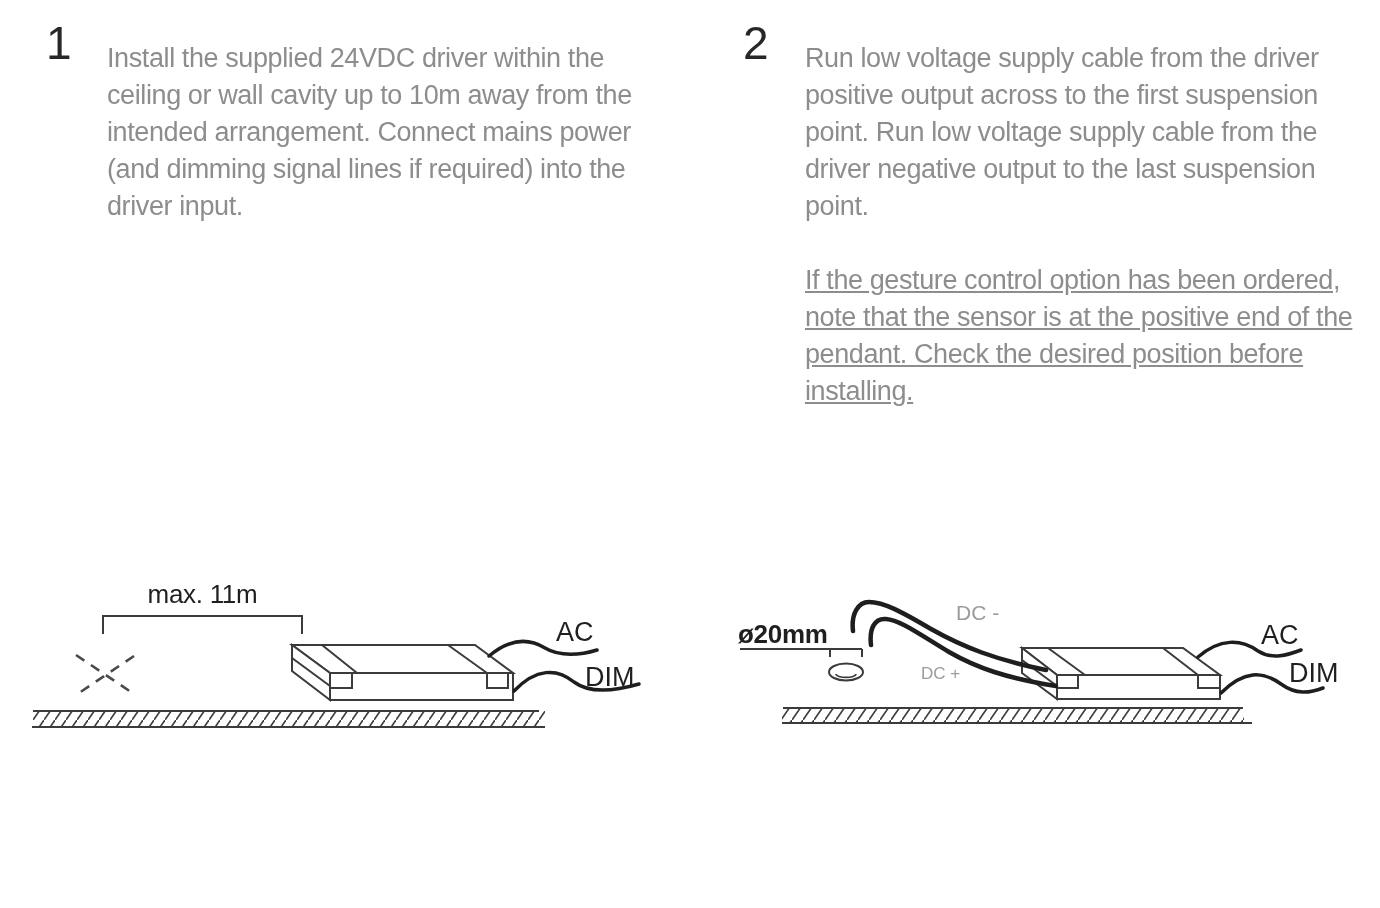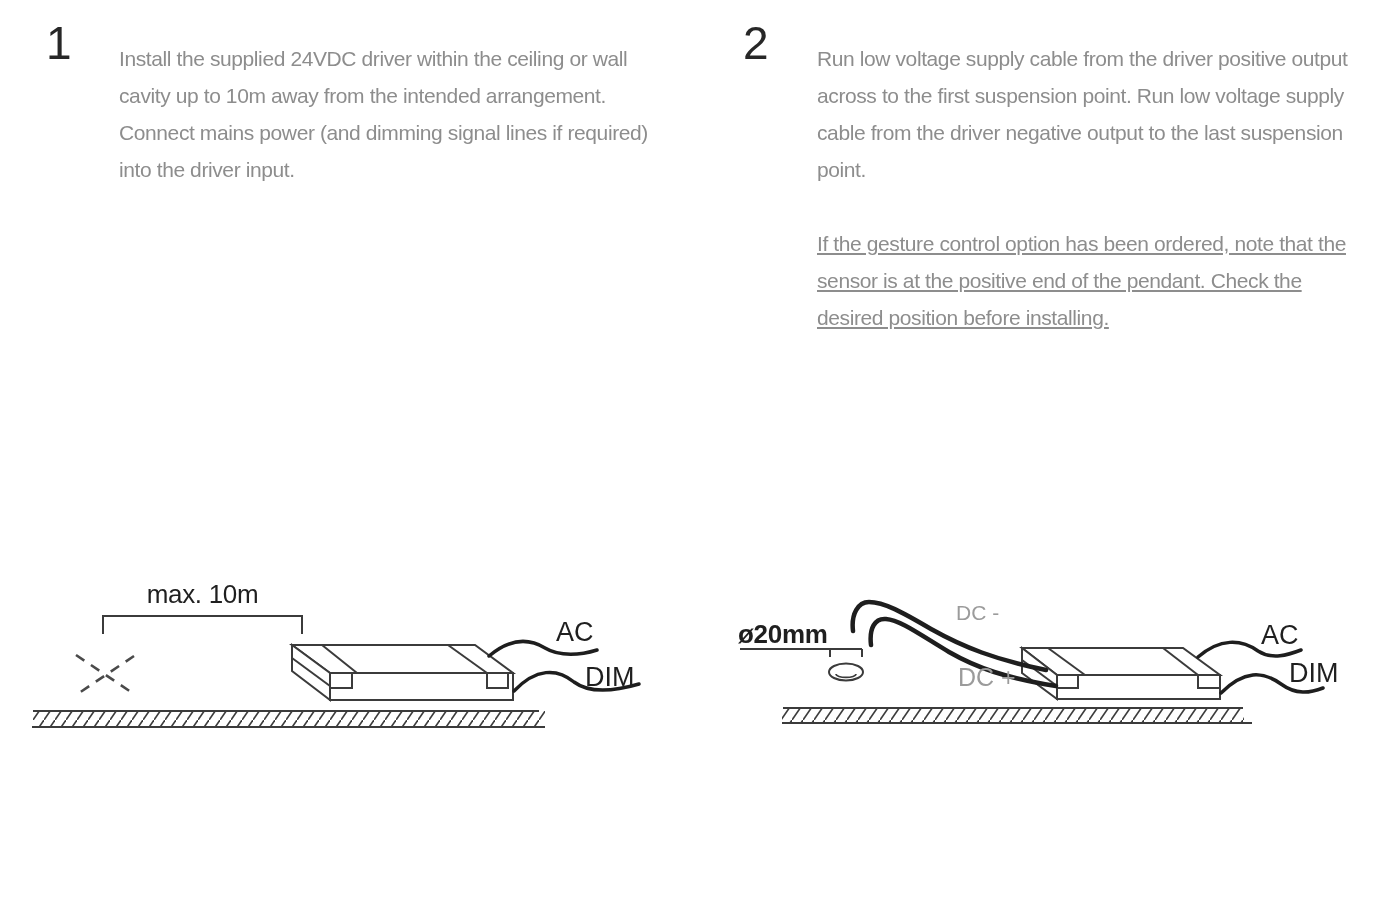--- a/index.html
+++ b/index.html
@@ -16,24 +16,23 @@
     position:absolute;
     font-size:46px;
     line-height:1;
     font-weight:500;
     color:#272727;
     letter-spacing:-1px;
   }
   .step-text{
     position:absolute;
     color:#8d8d8d;
-    font-size:21px;
+    font-size:27px;
     line-height:37px;
     letter-spacing:-0.4px;
-    margin-left:12px;
   }
   .step-text p{margin:0;}
   .step-text p + p{margin-top:37px;text-decoration:underline;}
   #step1-num{left:46px;top:20px;}
   #step1-text{left:107px;top:40px;width:545px;}
   #step2-num{left:743px;top:20px;}
   #step2-text{left:805px;top:40px;width:550px;}
 
   #artwork{position:absolute;left:0;top:0;width:1380px;height:908px;}
 
@@ -41,21 +40,21 @@
     position:absolute;
     white-space:nowrap;
     color:#1f1f1f;
     line-height:1;
   }
   #lbl-max10{left:103px;top:581px;width:199px;text-align:center;font-size:26px;font-weight:500;letter-spacing:-0.3px;}
   #lbl-ac-left{left:556px;top:619px;font-size:27px;font-weight:500;}
   #lbl-dim-left{left:585px;top:664px;font-size:27px;font-weight:500;}
   #lbl-hole{left:738px;top:621px;font-size:26px;font-weight:700;letter-spacing:-0.3px;}
   #lbl-dcneg{left:956px;top:602px;font-size:21px;color:#9b9b9b;}
-  #lbl-dcpos{left:958px;top:665px;font-size:25px;color:#9b9b9b;}
+  #lbl-dcpos{left:921px;top:665px;font-size:17px;color:#9b9b9b;}
   #lbl-ac-right{left:1261px;top:622px;font-size:27px;font-weight:500;}
   #lbl-dim-right{left:1289px;top:660px;font-size:27px;font-weight:500;}
 </style>
 </head>
 <body>
 
 <div id="canvas">
 
   <div class="step-number" id="step1-num">1</div>
   <div class="step-text" id="step1-text">
@@ -136,21 +135,21 @@
       <path d="M1221,693 C1244,670 1263,671 1281,684 C1296,695 1310,693 1323,688" stroke="#1e1e1e" stroke-width="3.5" stroke-linecap="round"></path>
 
       <g>
         <rect x="782" y="708" width="462" height="15" fill="url(#hatch)" stroke="none"></rect>
         <line x1="783" y1="708" x2="1243" y2="708"></line>
         <line x1="782" y1="723" x2="1252" y2="723"></line>
       </g>
     </g>
   </svg>
 
-  <span class="lbl" id="lbl-max10">max. 10m</span>
+  <span class="lbl" id="lbl-max10">max. 11m</span>
   <span class="lbl" id="lbl-ac-left">AC</span>
   <span class="lbl" id="lbl-dim-left">DIM</span>
   <span class="lbl" id="lbl-hole">ø20mm</span>
   <span class="lbl" id="lbl-dcneg">DC -</span>
   <span class="lbl" id="lbl-dcpos">DC +</span>
   <span class="lbl" id="lbl-ac-right">AC</span>
   <span class="lbl" id="lbl-dim-right">DIM</span>
 
 </div>
 

